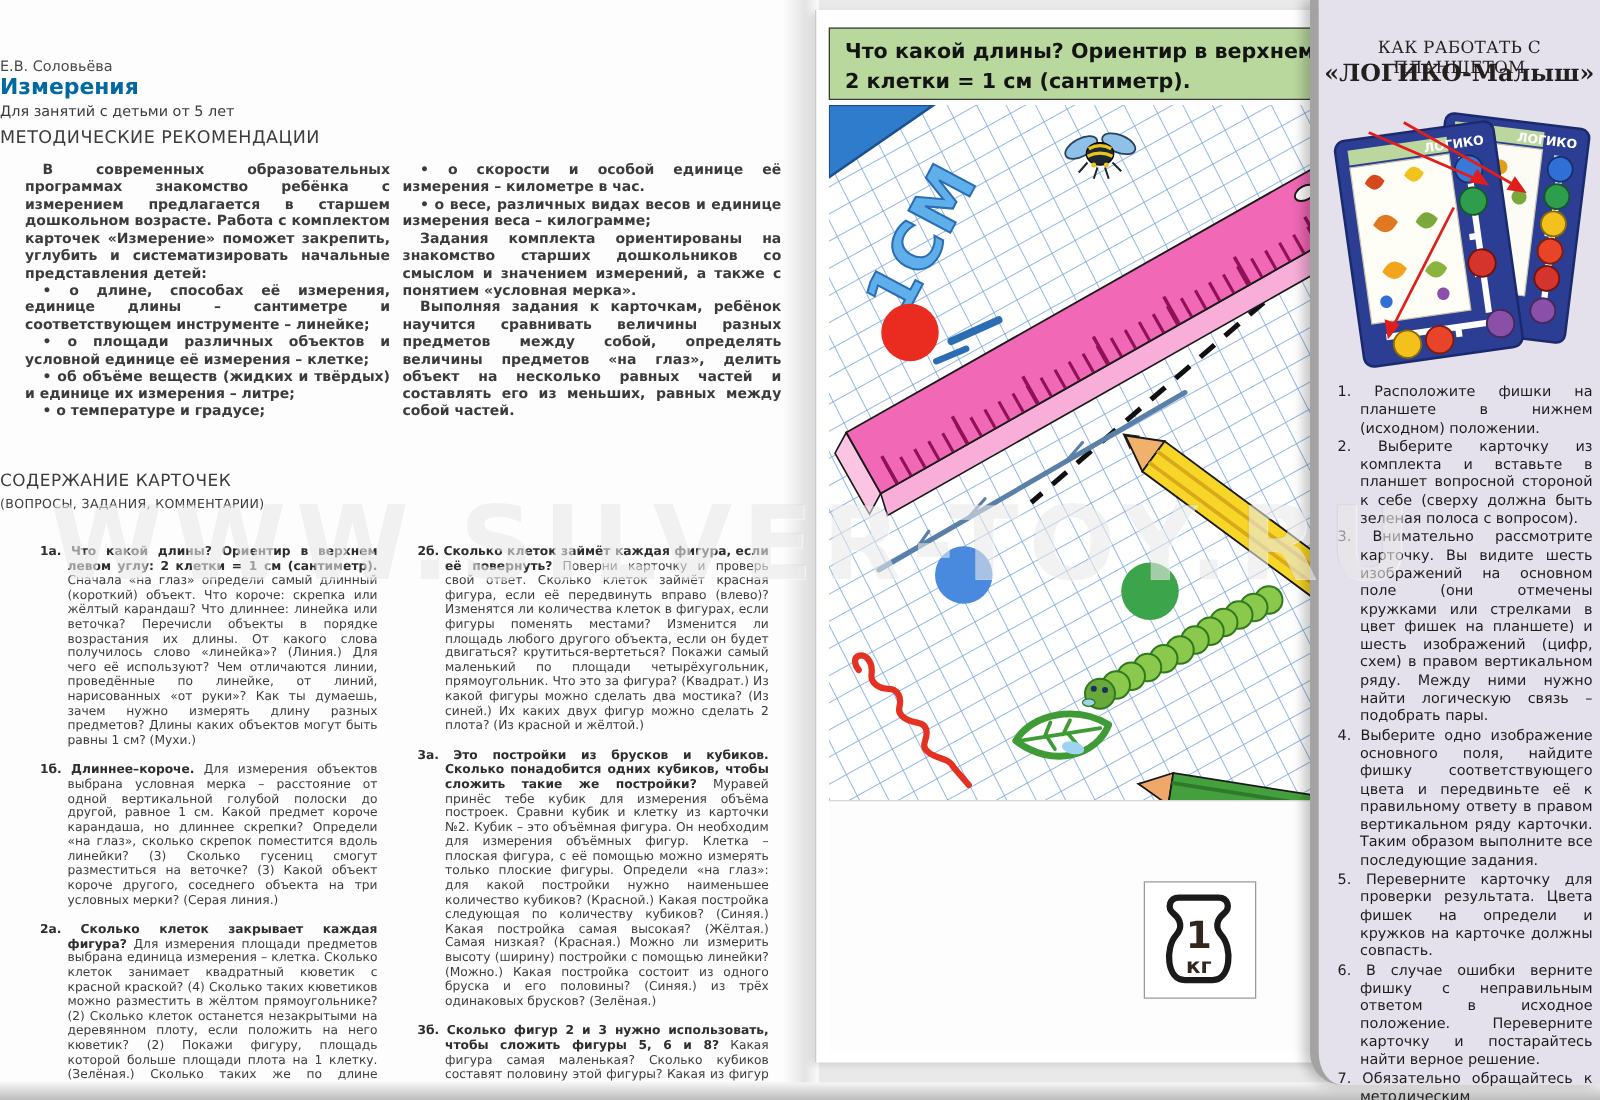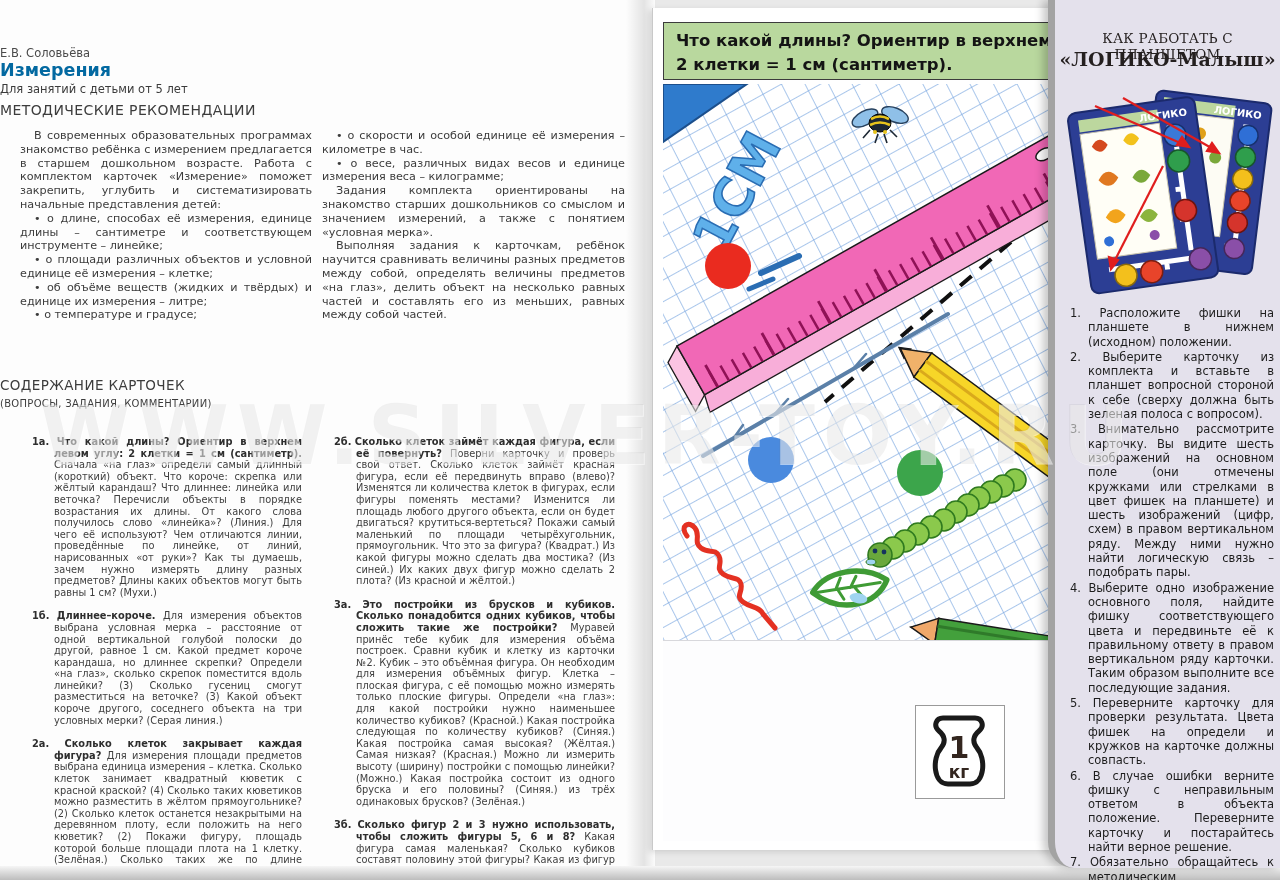--- a/index.html
+++ b/index.html
@@ -12,21 +12,21 @@
   .author{top:46px;font-size:11.5px;color:#4a4a4a;}
   .title{top:60px;font-size:17.5px;font-weight:bold;color:#0369a1;}
   .subtitle{top:82px;font-size:11.5px;}
   .h-caps{top:102px;font-size:14px;letter-spacing:.4px;color:#3c3c3c;}
   .h-caps2{top:377px;font-size:13.5px;letter-spacing:.4px;color:#3c3c3c;}
   .h-caps3{top:398px;font-size:10px;letter-spacing:.3px;color:#3c3c3c;}
 
   .bodycol{position:absolute;top:129px;font-size:11.2px;line-height:13.8px;text-align:justify;}
   #bcol1{left:20px;width:292px;}
   #bcol2{left:322px;width:303px;}
-  .bodycol p{margin:0;text-indent:14px;}
+  .bodycol p{margin:0;text-indent:14px;font-weight:bold;}
 
   .qcol{position:absolute;top:424px;font-size:9.8px;line-height:11.6px;text-align:justify;color:#3e3e3e;}
   #qcol1{left:20px;width:294px;}
   #qcol2{left:322px;width:305px;}
   .qitem{padding-left:22px;text-indent:-22px;margin:12px;}
   .qitem b{color:#2e2e2e;}
 
   
   .spine{position:absolute;left:626px;top:0;width:30px;height:866px;
          background:linear-gradient(to right,rgba(0,0,0,0) 0%,rgba(0,0,0,.10) 60%,rgba(0,0,0,0) 100%);}
@@ -276,20 +276,20 @@
         </g>
       </svg>
     </div>
 
     <div class="steps">
       <p class="step"><span>1.</span> <span>Расположите фишки на планшете в нижнем (исходном) положении.</span></p>
       <p class="step"><span>2.</span> <span>Выберите карточку из комплекта и вставьте в планшет вопросной стороной к себе (сверху должна быть зеленая полоса с вопросом).</span></p>
       <p class="step"><span>3.</span> <span>Внимательно рассмотрите карточку. Вы видите шесть изображений на основном поле (они отмечены кружками или стрелками в цвет фишек на планшете) и шесть изображений (цифр, схем) в правом вертикальном ряду. Между ними нужно найти логическую связь – подобрать пары.</span></p>
       <p class="step"><span>4.</span> <span>Выберите одно изображение основного поля, найдите фишку соответствующего цвета и передвиньте её к правильному ответу в правом вертикальном ряду карточки. Таким образом выполните все последующие задания.</span></p>
       <p class="step"><span>5.</span> <span>Переверните карточку для проверки результата. Цвета фишек на определи и кружков на карточке должны совпасть.</span></p>
-      <p class="step"><span>6.</span> <span>В случае ошибки верните фишку с неправильным ответом в объекта положение. Переверните карточку и постарайтесь найти верное решение.</span></p>
+      <p class="step"><span>6.</span> <span>В случае ошибки верните фишку с неправильным ответом в исходное положение. Переверните карточку и постарайтесь найти верное решение.</span></p>
       <p class="step"><span>7.</span> <span>Обязательно обращайтесь к методическим рекомендациям комплекта и используйте дополнительные вопросы и задания к карточкам!</span></p>
     </div>
   </div>
 
   <div class="page-stack"></div>
   <div class="watermark">WWW.SILVER-TOY.RU</div>
 </div>
 
 </body></html>

